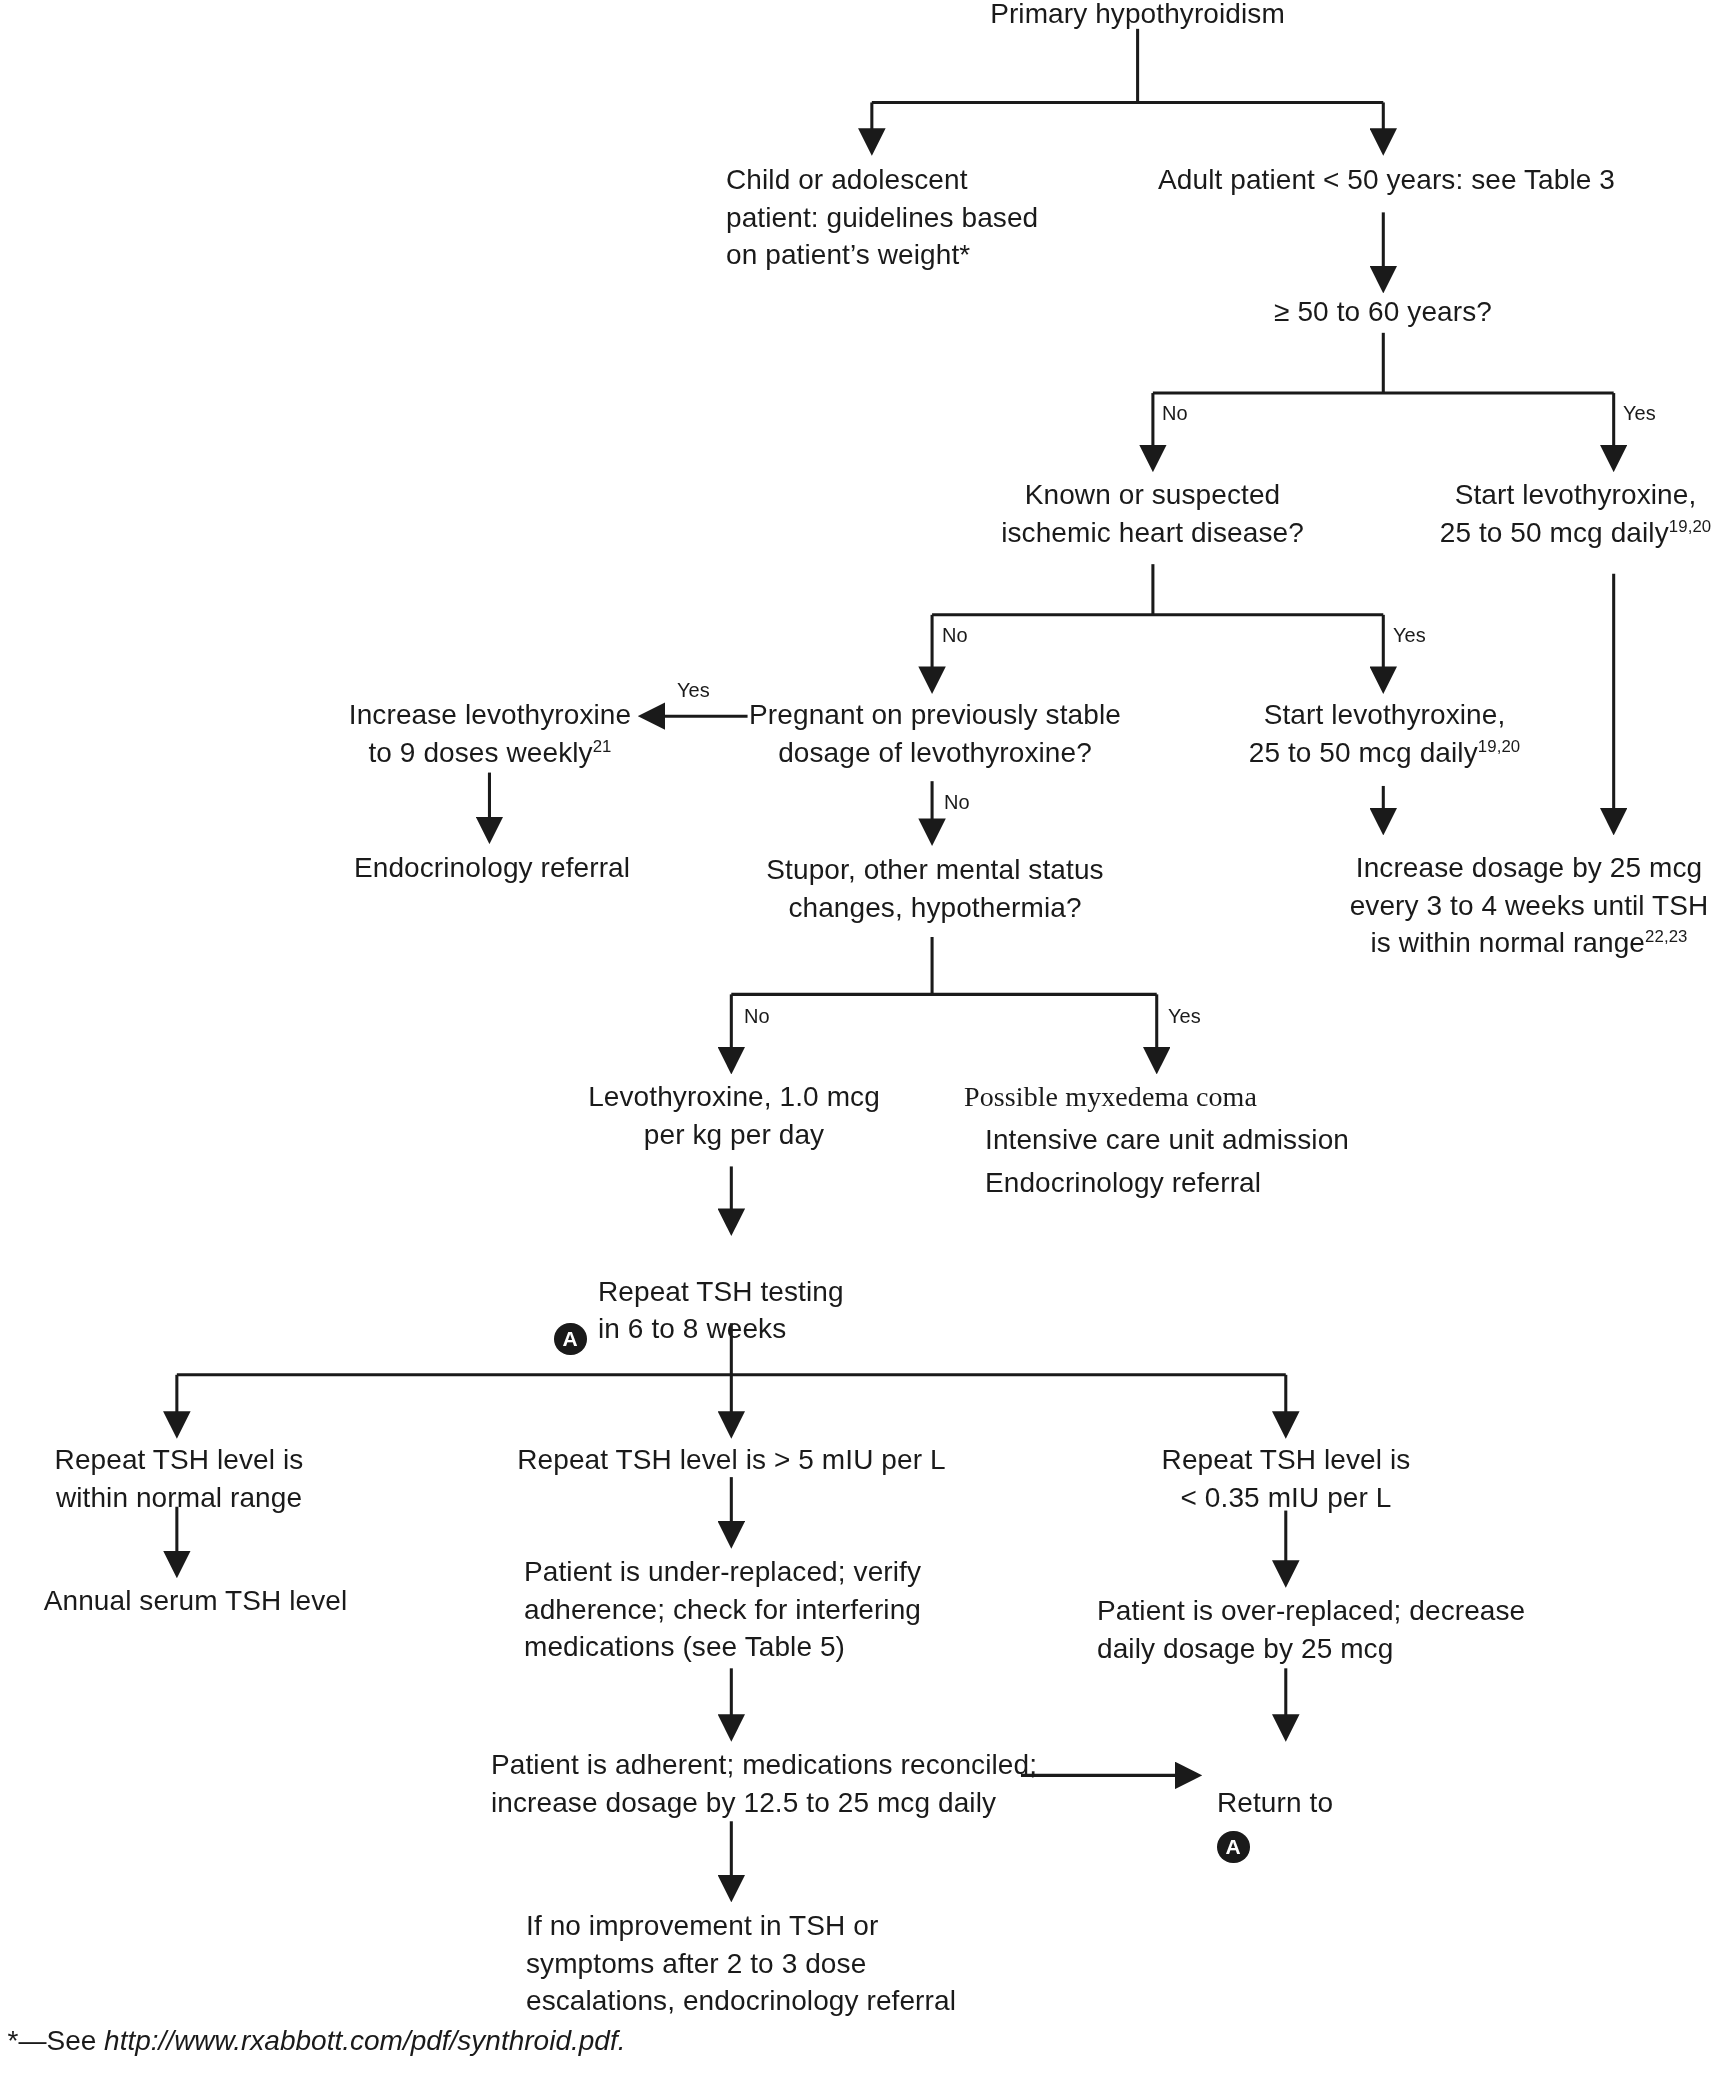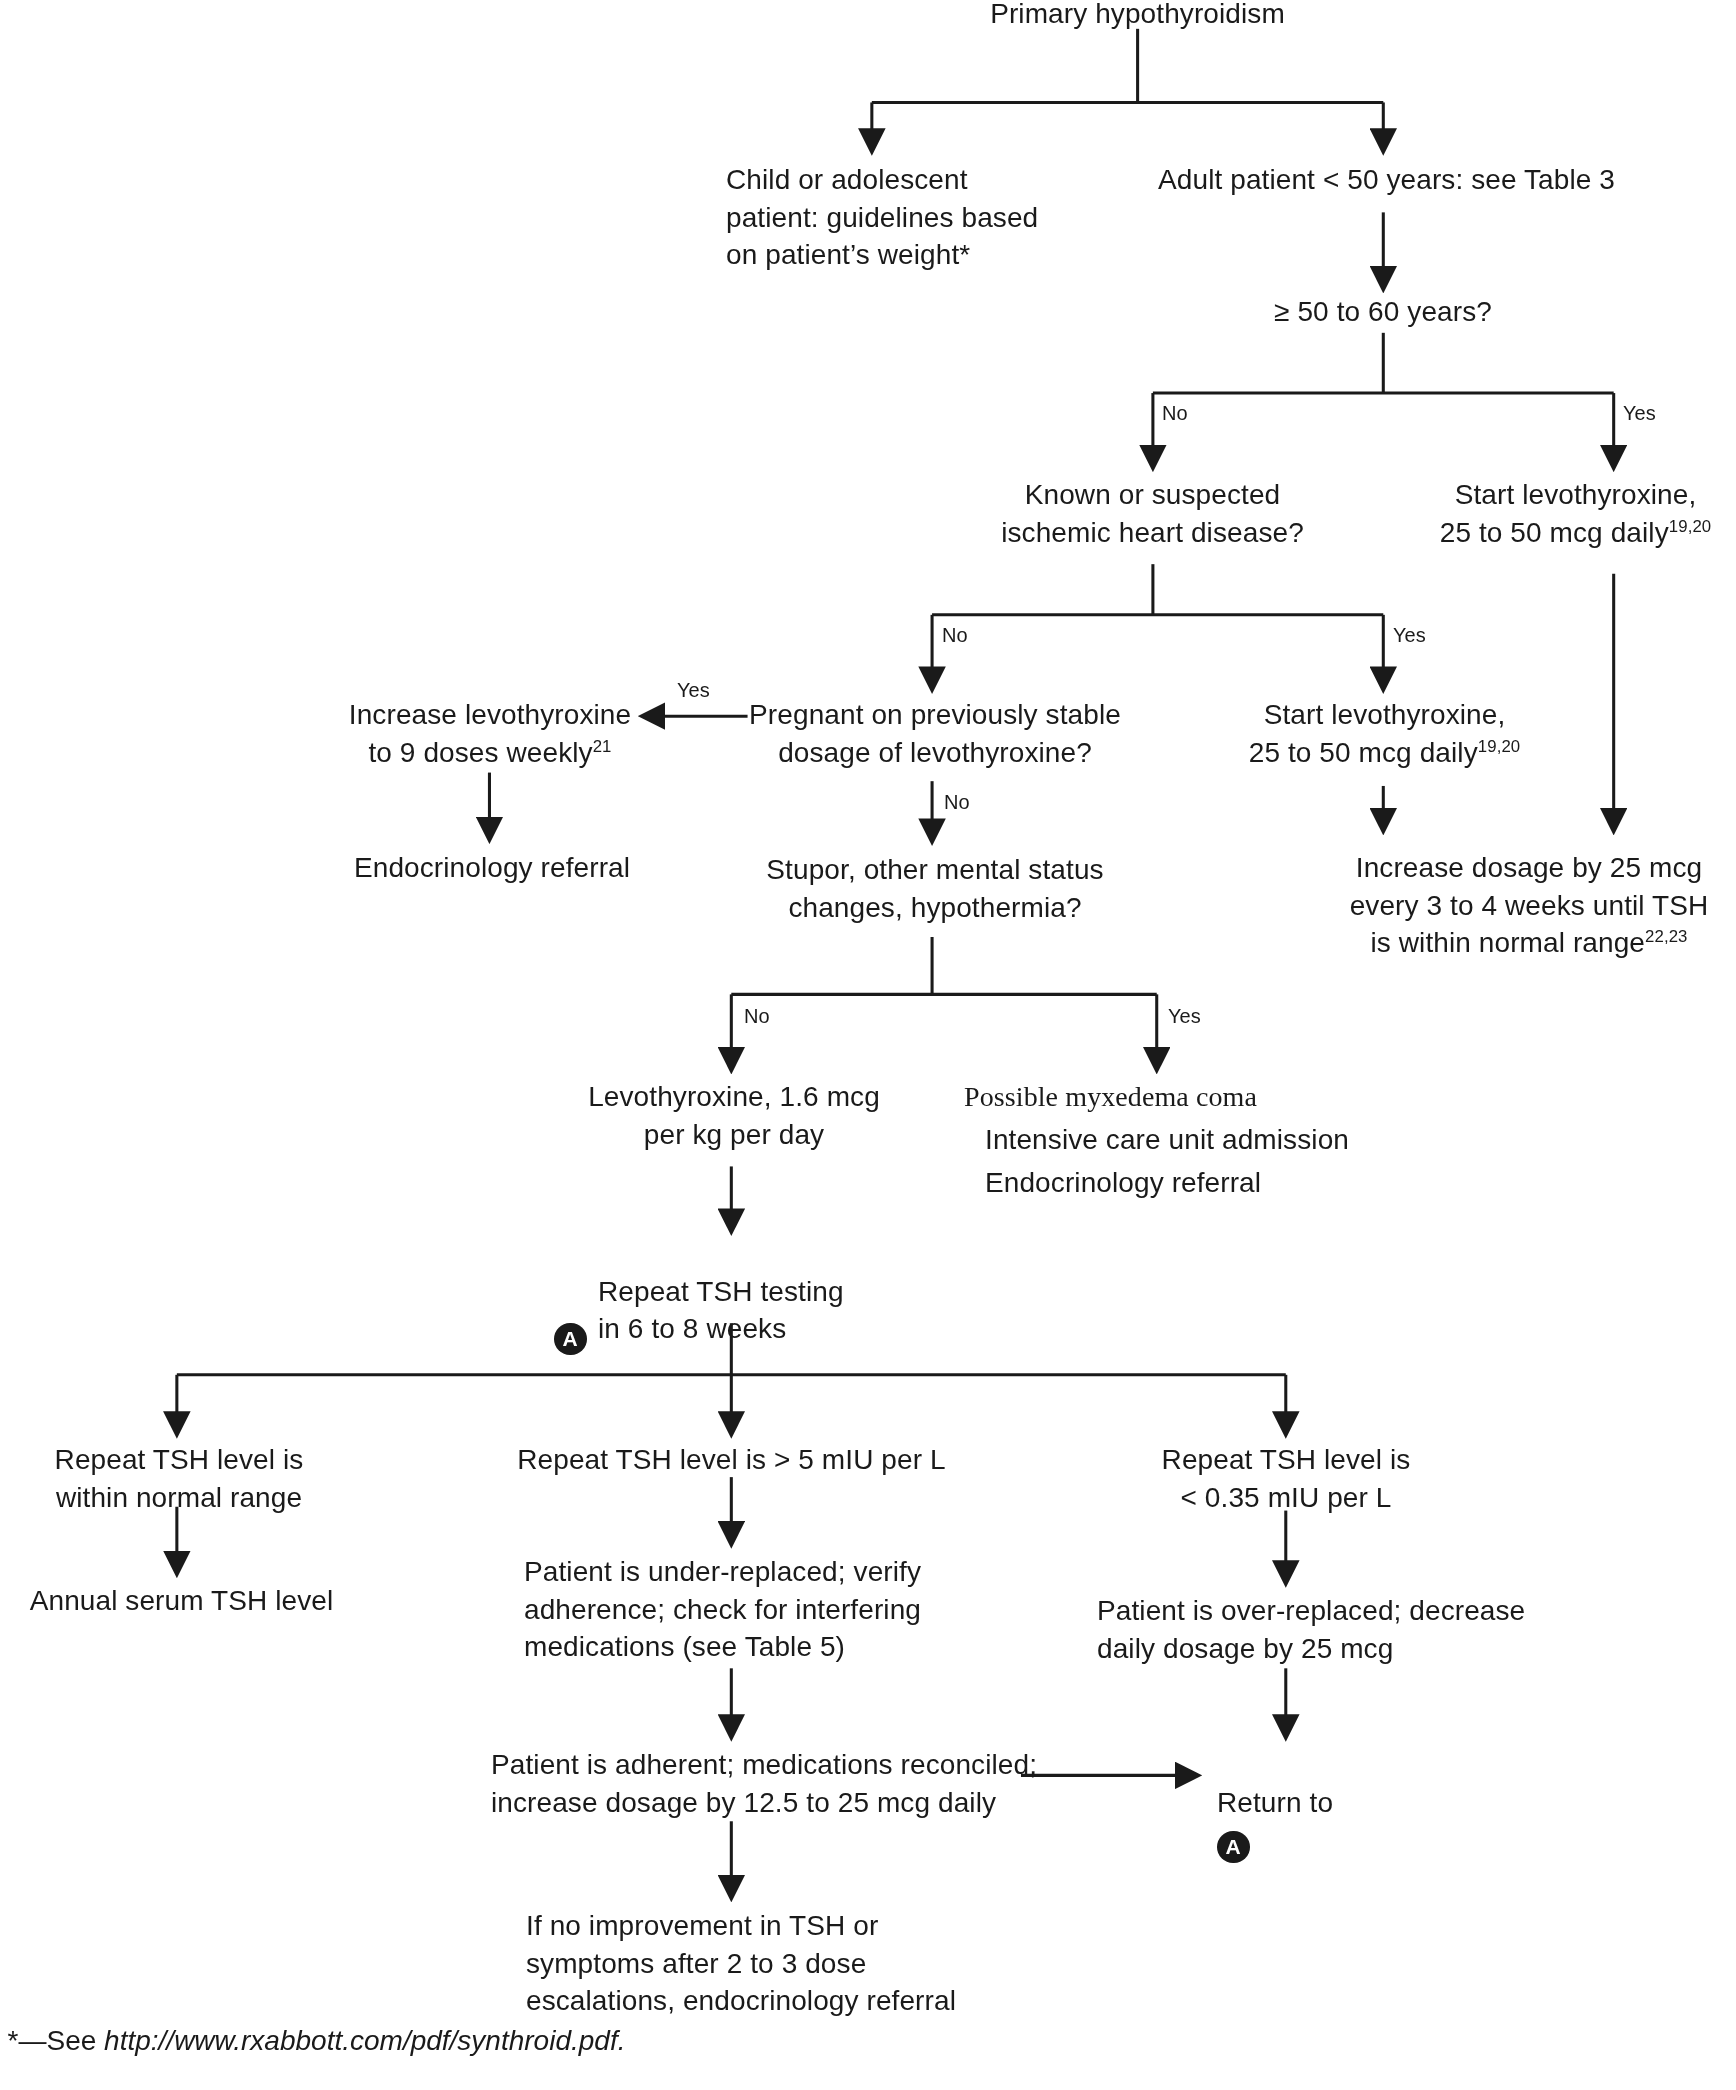--- a/index.html
+++ b/index.html
@@ -180,41 +180,41 @@
 
   <div class="node center" style="left:315px; top:849px; width:354px;">Endocrinology referral</div>
 
   <div class="node center" style="left:703px; top:851px; width:464px;">Stupor, other mental status
 changes, hypothermia?</div>
 
   <div class="node center" style="left:1333px; top:849px; width:392px;"><span>Increase dosage by 25 mcg
 every 3 to 4 weeks until TSH
 is within normal range</span><sup class="ref">22,23</sup></div>
 
-  <div class="node center" style="left:550px; top:1078px; width:368px;">Levothyroxine, 1.6 mcg
+  <div class="node center" style="left:550px; top:1078px; width:368px;">Levothyroxine, 1.0 mcg
 per kg per day</div>
 
   <div class="node left" style="left:964px; top:1078px; width:449px;font-family:Liberation Serif, serif;">Possible myxedema coma</div>
   <div class="node left" style="left:985px; top:1121px; width:468px;">Intensive care unit admission</div>
   <div class="node left" style="left:985px; top:1164px; width:449px;">Endocrinology referral</div>
 
   <div class="node" style="left:554px; top:1235px; width:411px;">
     <div class="node-with-badge">
       <span class="badge-wrap">
         <span class="anchor-badge">A</span>
       </span>
       <span class="badge-text">Repeat TSH testing
 in 6 to 8 weeks</span>
     </div>
   </div>
 
   <div class="node center" style="left:19px; top:1441px; width:320px;">Repeat TSH level is
 within normal range</div>
 
-  <div class="node center" style="left:12px; top:1582px; width:339px;">Annual serum TSH level</div>
+  <div class="node center" style="left:26px; top:1582px; width:339px;">Annual serum TSH level</div>
 
   <div class="node center" style="left:459px; top:1441px; width:545px;">Repeat TSH level is &gt; 5 mIU per L</div>
 
   <div class="node left" style="left:524px; top:1553px; width:497px;">Patient is under-replaced; verify
 adherence; check for interfering
 medications (see Table 5)</div>
 
   <div class="node center" style="left:1071px; top:1441px; width:430px;">Repeat TSH level is
 &lt; 0.35 mIU per L</div>
 

